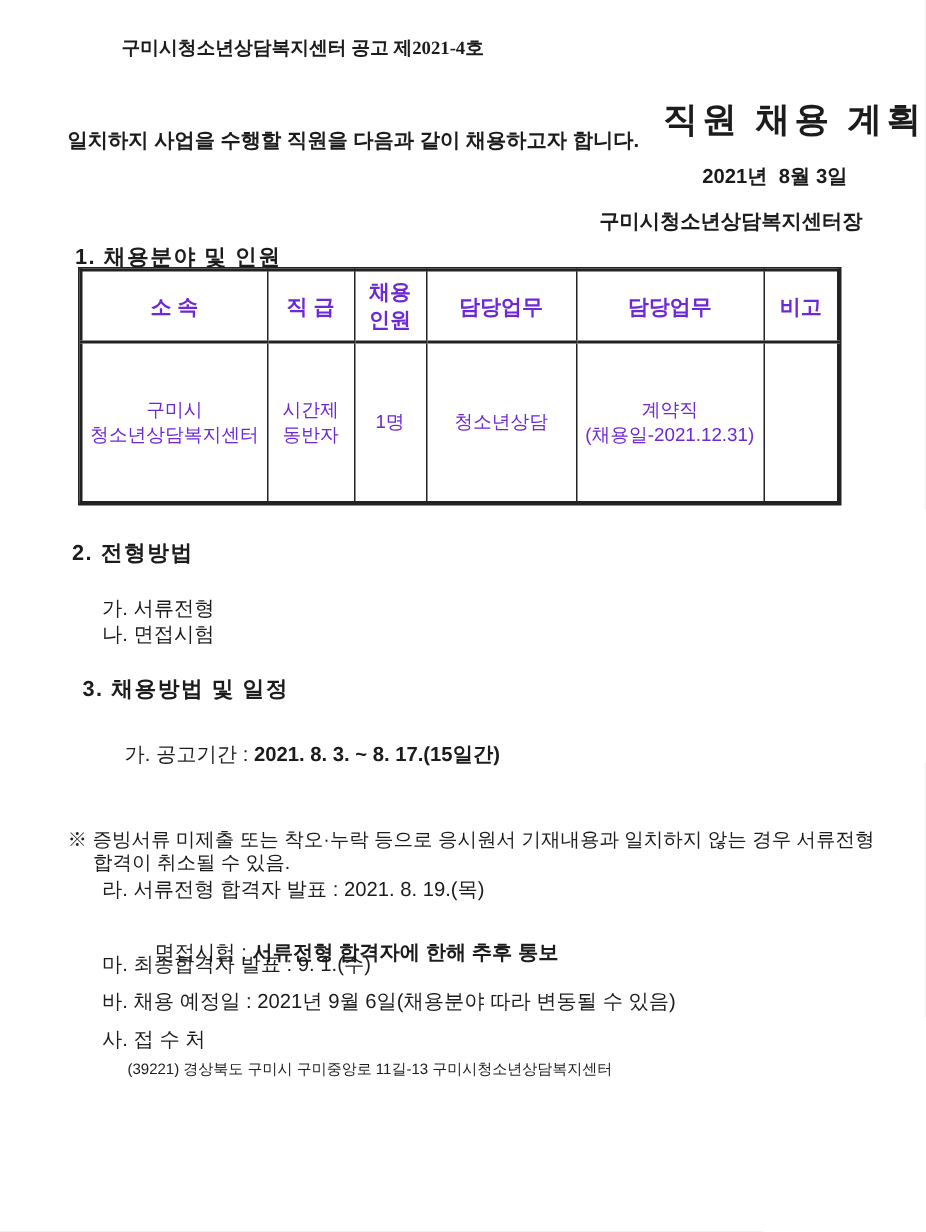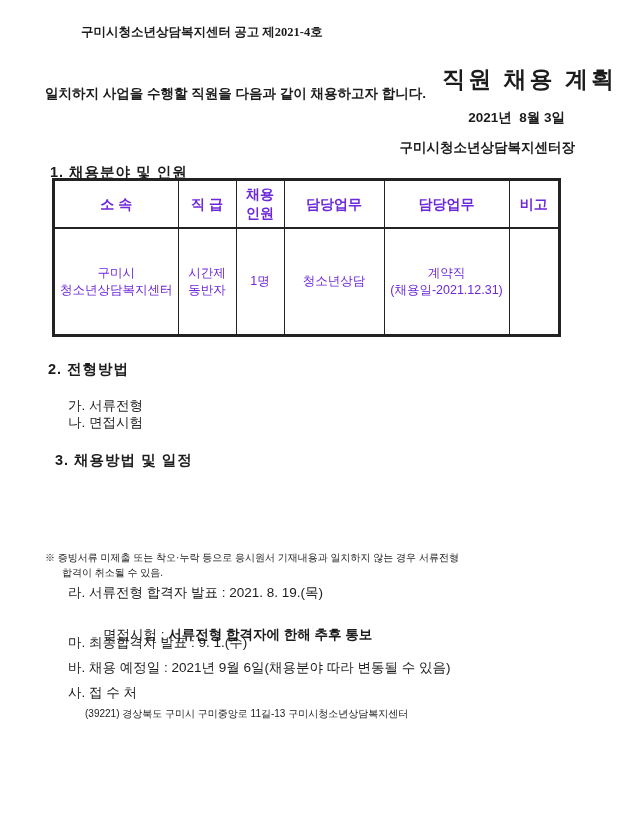--- a/index.html
+++ b/index.html
@@ -22,21 +22,21 @@
   }
   .serif   { font-family: "Liberation Serif", serif; }
   .b       { font-weight: bold; }
   .sb      { font-weight: 600; }
   .title   {
     left: 0; width: 617px; text-align: right;
     font-size: 23px; font-weight: bold; letter-spacing: 3px; margin-top: 20px;
   }
   .heading { font-size: 14.5px; font-weight: bold; letter-spacing: 1px; }
   .right   { text-align: right; }
-  .small   { font-size: 10px; }
+  .small   { font-size: 13px; }
   .ul      { border-bottom: 1.6px solid #1c1c1c; padding-bottom: 1px; }
 
   table.recruit {
     position: absolute;
     left: 53px; top: 179px;
     width: 505px;
     border-collapse: collapse;
     table-layout: fixed;
     font-size: 12.5px;
     color: #6d28d9;
@@ -108,20 +108,23 @@
       </tr>
     </tbody>
   </table>
 
   <div class="line heading" style="left:48px; top:360px;">2. 전형방법</div>
   <div class="line" style="left:68px; top:398px;">가. 서류전형</div>
   <div class="line" style="left:68px; top:415px;">나. 면접시험</div>
 
   <div class="line heading" style="left:55px; top:451px;">3. 채용방법 및 일정</div>
 
+  <div class="line" style="left:68px; top:478px;">
+    <span>가. 공고기간 : </span><span class="b">2021. 8. 3. ~ 8. 17.(15일간)</span>
+  </div>
 
 
 
   <div class="line small" style="left:45px; top:552px;">※ 증빙서류 미제출 또는 착오·누락 등으로 응시원서 기재내용과 일치하지 않는 경우 서류전형</div>
   <div class="line small" style="left:62px; top:567px;">합격이 취소될 수 있음.</div>
 
   <div class="line" style="left:68px; top:585px;">라. 서류전형 합격자 발표 : 2021. 8. 19.(목)</div>
 
   <div class="line" style="left:88px; top:610px;">
     <span>면접시험 : </span><span class="b">서류전형 합격자에 한해 추후 통보</span>

